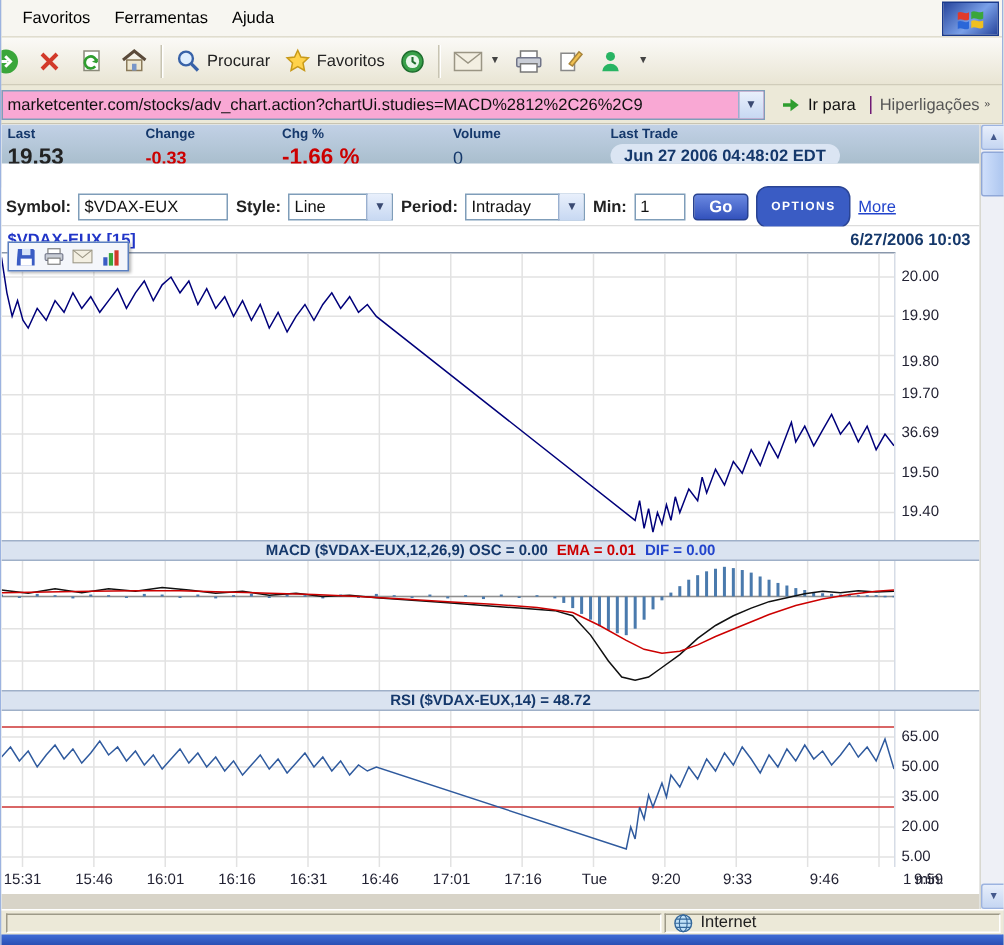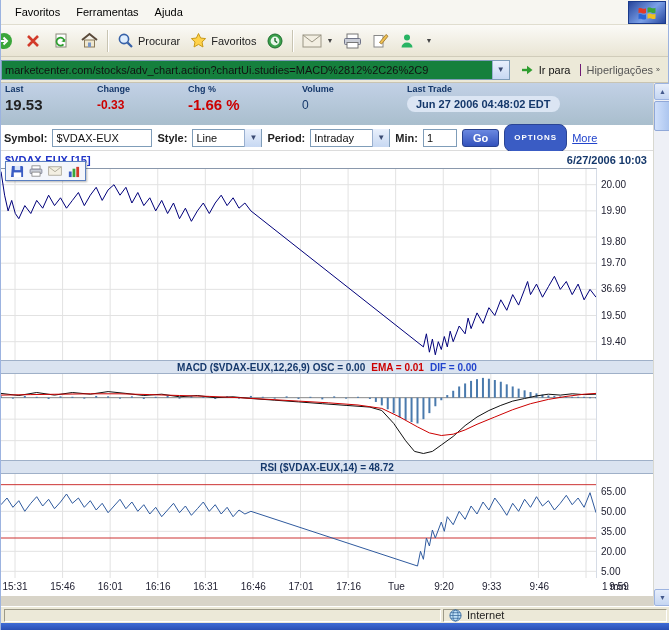--- a/index.html
+++ b/index.html
@@ -10,28 +10,28 @@
 .menu-item{font-size:11px;color:#000;padding:4px 8px;cursor:default;}
 .winlogo{position:absolute;right:2px;top:1px;width:38px;height:23px;background:linear-gradient(135deg,#27459c,#7aa0e8 55%,#27459c);border:1px solid #1a3a8c;display:flex;align-items:center;justify-content:center;}
 
 .toolbar{height:32px;background:linear-gradient(#fbfaf7,#e9e5d4);border-bottom:1px solid #d0ccba;display:flex;align-items:center;padding:2px 2px;overflow:hidden;}
 .tb-btn{display:flex;align-items:center;gap:4px;padding:3px 5px;font-size:11px;color:#222;border-radius:3px;}
 .tb-btn.clip{margin-left:-14px;}
 .tb-sep{width:2px;height:22px;border-left:1px solid #c8c4b2;border-right:1px solid #fff;margin:0 3px;}
 .caret{font-size:7px;color:#444;}
 
 .addressbar{height:26px;background:#ece9d8;border-bottom:1px solid #c8c4b2;display:flex;align-items:center;padding:3px 3px 3px 0;gap:4px;}
-.url-combo{flex:1;height:20px;background:#15803d;border:1px solid #7f9db9;display:flex;align-items:center;overflow:hidden;}
+.url-combo{flex:1;height:20px;background:#f9a8d4;border:1px solid #7f9db9;display:flex;align-items:center;overflow:hidden;}
 .url-text{flex:1;font-size:11px;color:#111;white-space:nowrap;overflow:hidden;padding-left:3px;}
 .combo-btn{width:17px;height:18px;background:linear-gradient(#e9f0fc,#c7d8f2);border-left:1px solid #9ab0d0;display:flex;align-items:center;justify-content:center;font-size:8px;color:#3a4a72;flex:0 0 17px;}
 .go-btn{display:flex;align-items:center;gap:4px;font-size:11px;color:#111;padding:2px 6px;white-space:nowrap;}
 .links-area{display:flex;align-items:center;gap:3px;font-size:11px;color:#555;padding:0 5px;border-left:1px solid #701a75;white-space:nowrap;}
 
 .page{position:absolute;top:83px;left:0;width:669px;height:523px;background:#fff;overflow:hidden;}
-.quote{position:absolute;top:0;left:0;width:652px;height:42px;background:linear-gradient(#c2d1e6,#a9becd);overflow:hidden;}
+.quote{position:absolute;top:0;left:0;width:652px;height:26px;background:linear-gradient(#c2d1e6,#a9becd);overflow:hidden;}
 .qhdr{position:absolute;top:1px;font-size:9px;font-weight:bold;color:#15386b;}
 .qval{position:absolute;top:13px;}
 .v-last{font-size:15px;font-weight:bold;color:#222;}
 .v-chg{font-size:12px;font-weight:bold;color:#cc0000;}
 .v-pct{font-size:15px;font-weight:bold;color:#cc0000;}
 .v-vol{font-size:12px;color:#15386b;}
 .v-trade{font-size:11px;font-weight:bold;color:#15386b;background:#dbe5f3;border-radius:8px;padding:2px 9px;}
 .controls{position:absolute;top:42px;left:0;width:652px;height:26px;background:#fff;border-bottom:1px solid #dcdcdc;display:flex;align-items:center;gap:5px;padding:0 3px;font-size:11px;}
 .lbl{font-weight:bold;color:#222;white-space:nowrap;}
 .txt-input{height:18px;border:1px solid #7f9db9;font-size:11px;padding:1px 3px;background:#fff;color:#111;}
@@ -437,21 +437,21 @@
         <div class="xtick" style="left: 41.6667px;">15:46</div>
         <div class="xtick" style="left: 89.3333px;">16:01</div>
         <div class="xtick" style="left: 137px;">16:16</div>
         <div class="xtick" style="left: 184.667px;">16:31</div>
         <div class="xtick" style="left: 232.333px;">16:46</div>
         <div class="xtick" style="left: 280px;">17:01</div>
         <div class="xtick" style="left: 327.667px;">17:16</div>
         <div class="xtick" style="left: 375.333px;">Tue</div>
         <div class="xtick" style="left: 423px;">9:20</div>
         <div class="xtick" style="left: 470.667px;">9:33</div>
-        <div class="xtick" style="left: 518.333px;">9:46</div>
+        <div class="xtick" style="left: 518.333px; text-align: right;">9:46</div>
         <div class="xtick" style="left: 598px;">9:59</div>
       </div>
     <span class="x-unit">1 min.</span>
     <div class="filler"></div>
 
     <div class="vscroll">
       <div class="sb-btn sb-up">▲</div>
       <div class="sb-thumb"></div>
       <div class="sb-btn sb-down">▼</div>
     </div>

